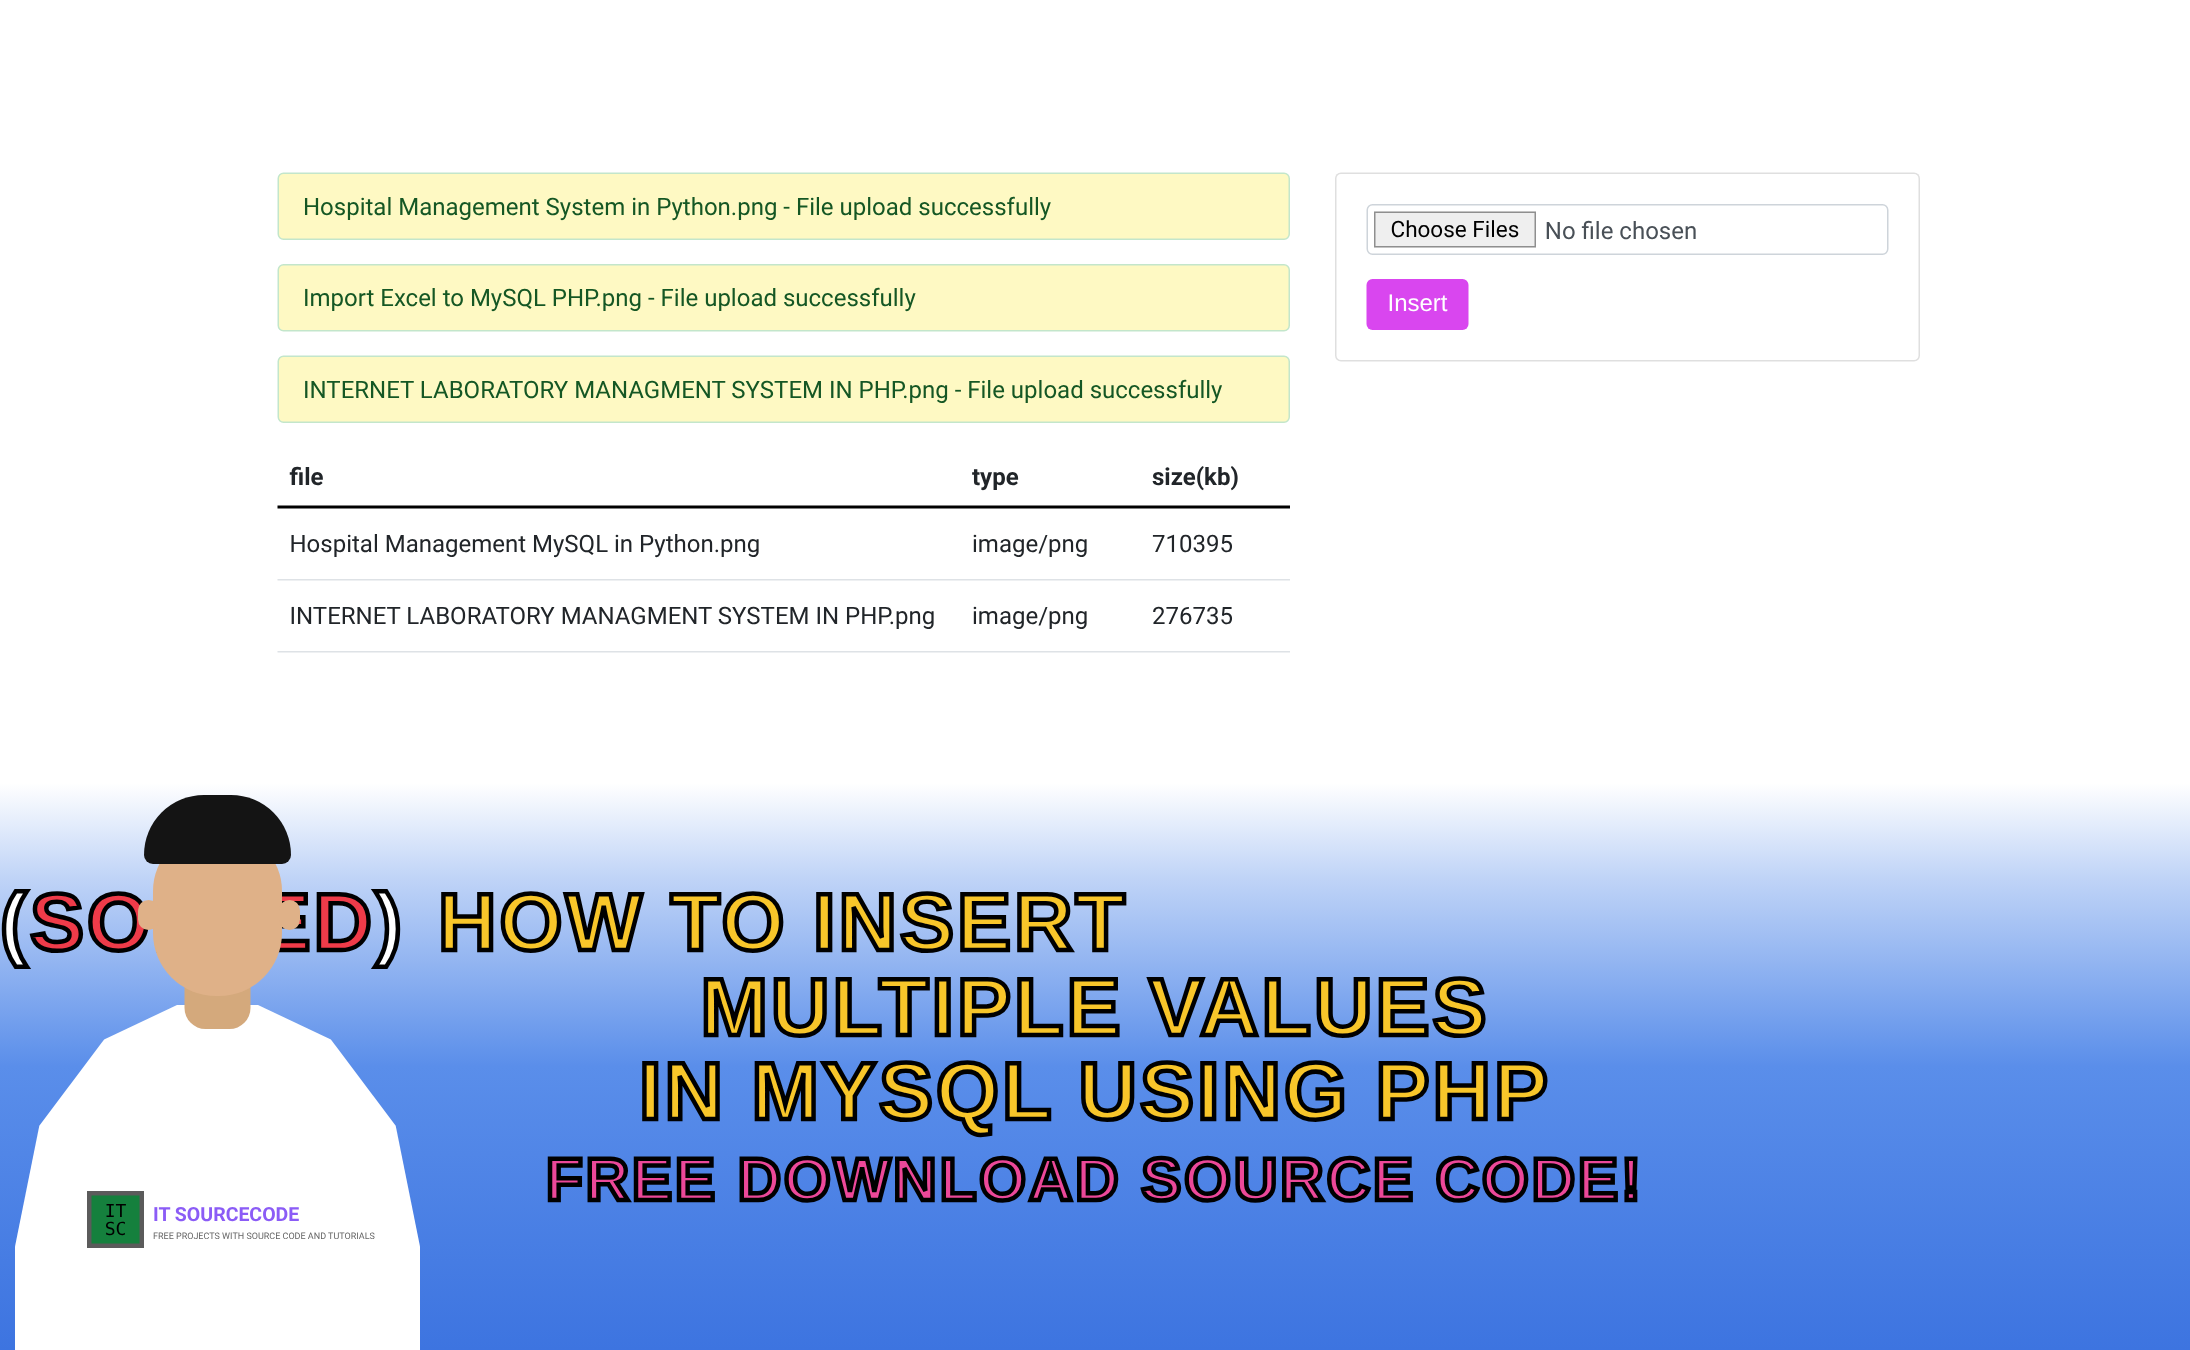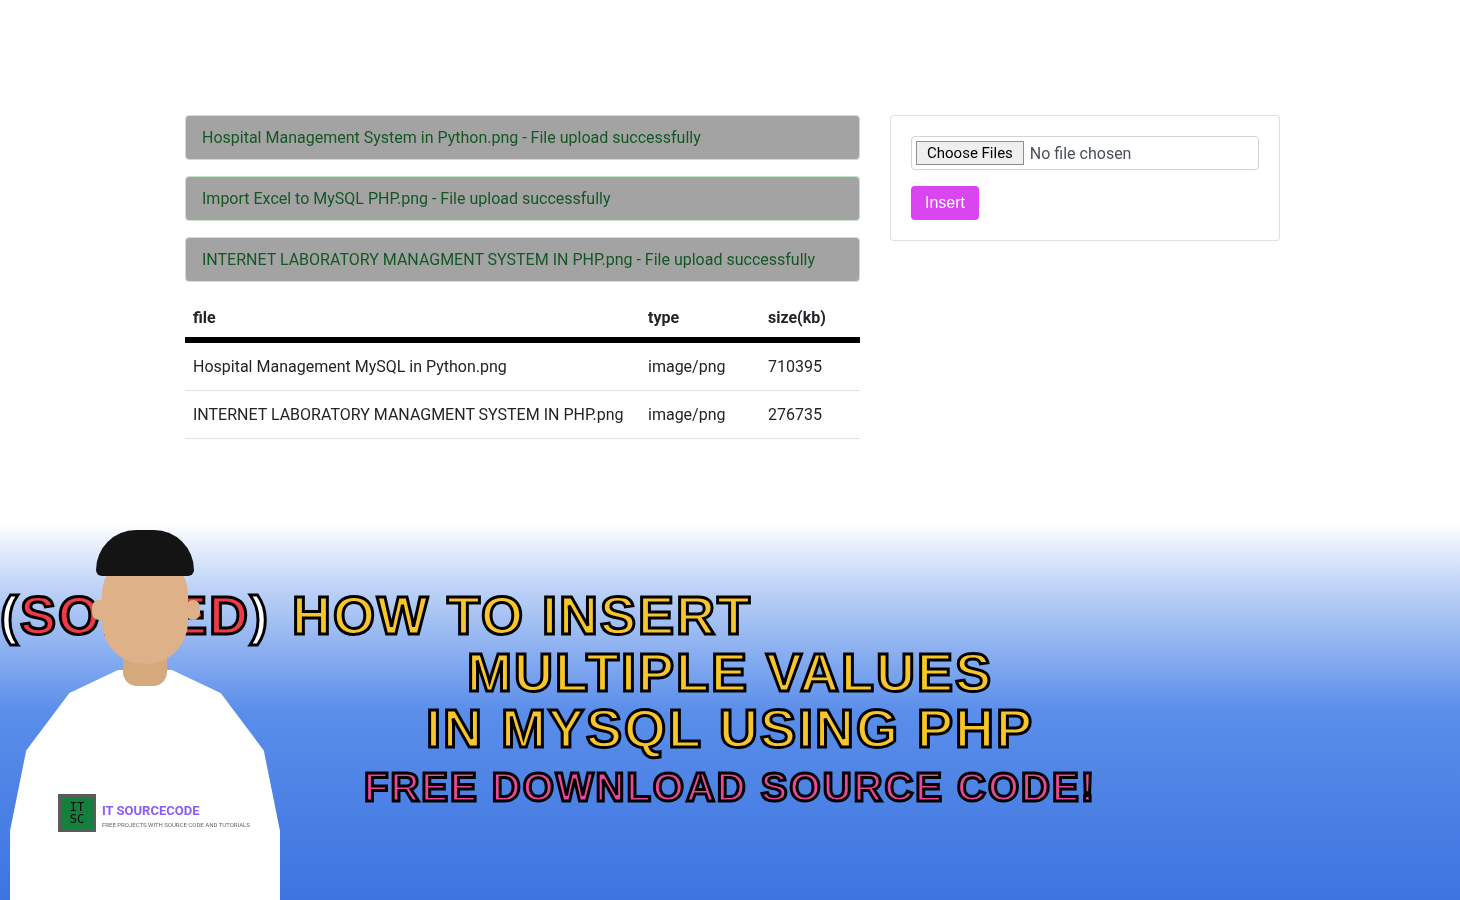--- a/index.html
+++ b/index.html
@@ -34,38 +34,38 @@
       display: flex;
       gap: 30px;
       padding: 115px 180px 0 185px;
       align-items: flex-start;
     }
     .left-col { flex: 1; }
     .right-col { width: 390px; }
 
     
     .alert {
-      background: #a3a3a3;
+      background: #fef9c3;
       color: #155724;
       border: 1px solid #c3e6cb;
       padding: 12px 16px;
       border-radius: 4px;
       margin-bottom: 16px;
       font-size: 16px;
     }
 
     
     .table {
       width: 100%;
       border-collapse: collapse;
       margin-top: 12px;
       color: #212529;
     }
     .table thead tr {
-      border-bottom: 6px solid #000000;
+      border-bottom: 2px solid #000000;
     }
     .table th {
       text-align: left;
       padding: 10px 8px;
       font-weight: 700;
     }
     .table td {
       padding: 14px 8px;
       border-bottom: 1px solid #dee2e6;
       vertical-align: middle;

